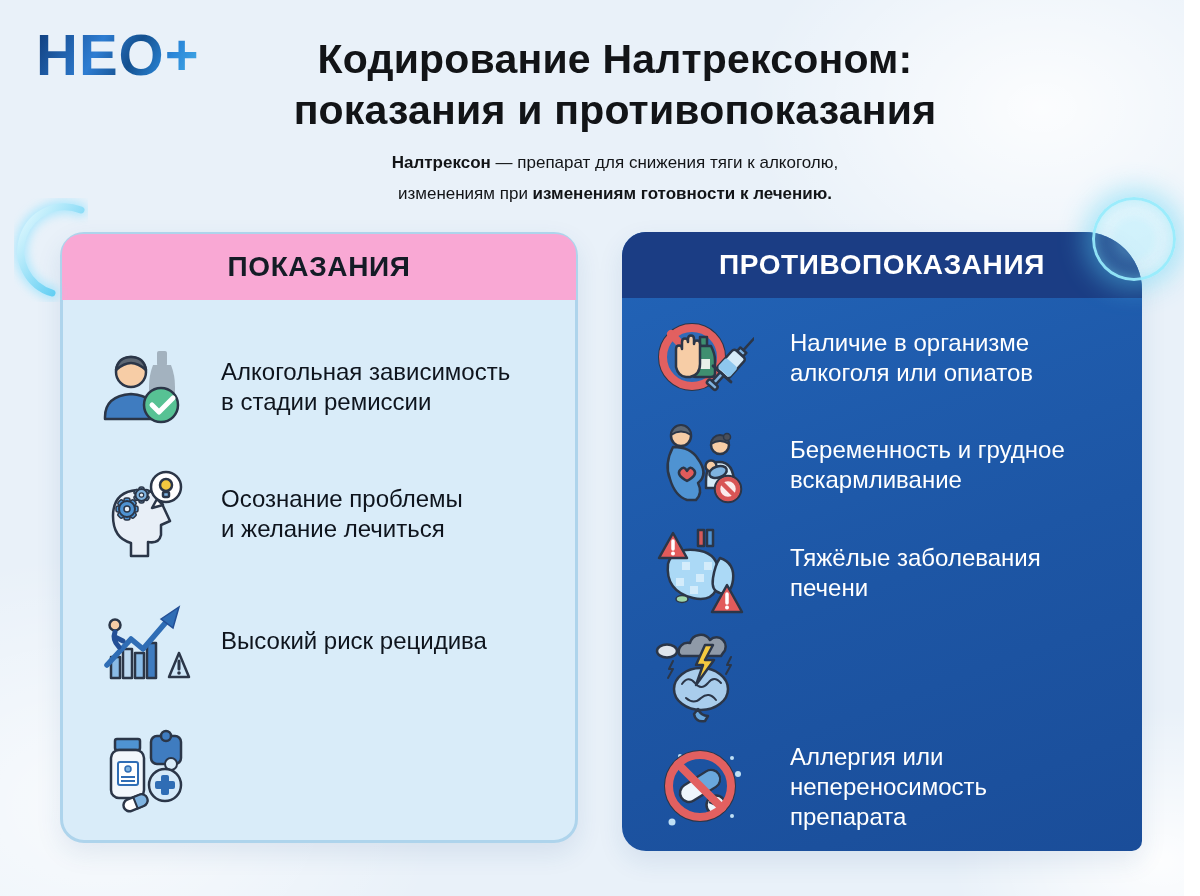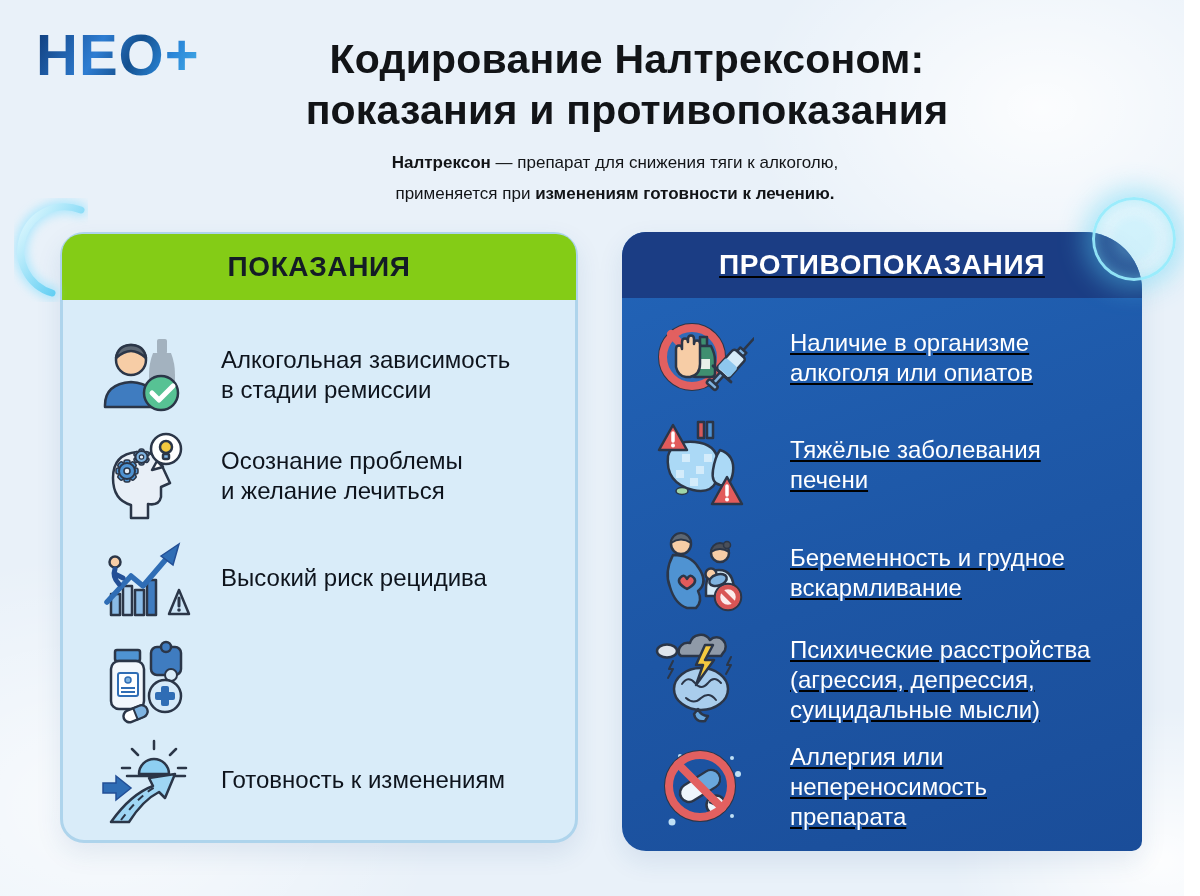--- a/index.html
+++ b/index.html
@@ -18,21 +18,21 @@
   
   .logo {
     position:absolute; left:36px; top:26px;
     font-size:58px; font-weight:900; letter-spacing:1px; line-height:1;
     background:linear-gradient(118deg,#0e3a78 0%,#2e7dd2 38%,#14508f 58%,#2a86d8 78%,#49b4ea 100%);
     -webkit-background-clip:text; background-clip:text; color:transparent;
   }
 
   
   .title {
-    position:absolute; left:192px; top:34px; width:870px;
+    position:absolute; left:180px; top:34px; width:870px;
     text-align:center; font-size:41px; line-height:51px; font-weight:800;
     color:#121417; white-space:pre-line; letter-spacing:0.2px;
   }
   .subtitle {
     position:absolute; left:180px; top:147px; width:870px;
     text-align:center; font-size:17px; line-height:31px; color:#121417;
   }
   .subtitle b { font-weight:700; }
 
   
@@ -44,33 +44,32 @@
   .card-body { display:flex; flex-direction:column; }
   .row { display:flex; align-items:center; }
   .ic { flex:0 0 auto; display:flex; align-items:center; justify-content:center; }
   .row-text { font-size:24px; line-height:30px; white-space:pre-line; }
 
   .card-ind {
     left:60px; width:518px; height:611px;
     background:#d9ecf9; border:3px solid #aed4ec; border-radius:24px;
   }
   .card-ind .card-head {
-    background:#84cc16; color:#141c26; border-radius:20px 20px 0 0;
+    background:#f9a8d4; color:#141c26; border-radius:20px 20px 0 0;
     margin:-1px -1px 0 -1px; height:66px;
   }
-  .card-ind .card-body { padding:24px 18px 8px 34px; height:539px; }
+  .card-ind .card-body { padding:24px 18px 8px 34px; height:539px;justify-content:flex-end; }
   .card-ind .row { flex:1; gap:28px; }
   .card-ind .ic { width:96px; height:96px; }
   .card-ind .row-text { color:#0e141d; }
 
   .card-contra {
     left:622px; width:520px; height:619px;
     background:linear-gradient(160deg,#2264b8 0%,#1d56a5 55%,#1a4d99 100%);
     border-radius:24px 58px 10px 24px;
-    text-decoration:underline;
   }
   .card-contra .card-head {
     background:#1b3d84; color:#ffffff; border-radius:24px 58px 0 0; height:66px;
   }
   .card-contra .card-body { padding:6px 14px 10px 30px; height:553px; }
   .card-contra .row { flex:1; gap:36px; }
   .card-contra .ic { width:102px; height:102px; }
   .card-contra .row-text { color:#ffffff; }
 
   
@@ -88,21 +87,21 @@
 <body>
 
 <div class="canvas">
 
   <div class="logo">НЕО+</div>
 
   <div class="title">Кодирование Налтрексоном:
 показания и противопоказания</div>
   <div class="subtitle">
     <b>Налтрексон</b><span> — препарат для снижения тяги к алкоголю,</span><br>
-    <span>применяется при </span><b>изменениям готовности к лечению.</b>
+    <span>изменениям при </span><b>изменениям готовности к лечению.</b>
   </div>
 
   <svg class="deco-crescent" width="124" height="124" viewBox="0 0 124 124">
     <defs>
       <linearGradient id="cg" x1="0" y1="0" x2="1" y2="1">
         <stop offset="0" stop-color="#eafbff"></stop>
           <stop offset="1" stop-color="#3fc3f0"></stop>
       </linearGradient>
       <filter id="blur1">
           <feGaussianBlur stdDeviation="5"></feGaussianBlur>
@@ -199,33 +198,20 @@
             <rect x="64" y="55" width="8" height="20" rx="2" fill="#2f6db5"></rect>
             <rect x="58" y="61" width="20" height="8" rx="2" fill="#2f6db5"></rect>
             <g transform="rotate(-22 38 83)">
               <rect class="ln" x="26" y="77" width="25" height="12" rx="6" fill="#ffffff"></rect>
               <path d="M38.5 77 h6.5 a6 6 0 0 1 0 12 h-6.5 z" fill="#7fb3e0" stroke="#2b3648" stroke-width="2"></path>
             </g>
           </svg>
         </div>
       </div>
 
-      <div class="row">
-        <div class="ic">
-          <svg width="96" height="96" viewBox="0 0 96 96">
-            <path class="ln" d="M42 42 a15 15 0 0 1 30 0 z" fill="#8ecff2"></path>
-            <path d="M57 17 v-8 M41 23 l-6 -6 M73 23 l6 -6 M33 36 h-8 M81 36 h8" stroke="#2b3648" stroke-width="2.5" stroke-linecap="round"></path>
-            <path d="M30 44 h58" stroke="#2b3648" stroke-width="2.5" stroke-linecap="round"></path>
-            <path class="ln" d="M14 90 Q34 62 56 54 L52 46 L78 42 L68 66 L62 60 Q46 68 32 90 Z" fill="#9fd6f4"></path>
-            <path d="M24 88 Q42 64 58 55" fill="none" stroke="#2b3648" stroke-width="2" stroke-dasharray="7 6"></path>
-            <path d="M6 51 h13 v-7 l15 12 -15 12 v-7 H6 z" fill="#2f6db5" stroke="#234f96" stroke-width="1.5"></path>
-          </svg>
-        </div>
-        <div class="row-text">Готовность к изменениям</div>
-      </div>
 
     </div>
   </section>
 
   <section class="card card-contra">
     <div class="card-head">ПРОТИВОПОКАЗАНИЯ</div>
     <div class="card-body">
 
       <div class="row">
         <div class="ic">
@@ -248,47 +234,20 @@
             </g>
           </svg>
         </div>
         <div class="row-text">Наличие в организме
 алкоголя или опиатов</div>
       </div>
 
       <div class="row">
         <div class="ic">
           <svg width="102" height="102" viewBox="0 0 102 102">
-            <rect class="ln" x="46" y="8" width="6" height="16" fill="#d65a5a"></rect>
-            <rect class="ln" x="55" y="8" width="6" height="16" fill="#4f93d2"></rect>
-            <path class="ln" d="M16 42 q-3 27 25 34 q17 4 23 -8 q4 -10 2 -21 q-2 -17 -23 -19 q-23 -2 -27 14 z" fill="#abd9f6"></path>
-            <path class="ln" d="M68 36 q15 5 13 22 q-2 15 -13 13 q-9 -2 -7 -15 q2 -13 7 -20 z" fill="#abd9f6"></path>
-            <g fill="#d4ecfb">
-              <rect x="30" y="40" width="8" height="8"></rect>
-                <rect x="44" y="52" width="8" height="8"></rect>
-              <rect x="24" y="56" width="8" height="8"></rect>
-                <rect x="52" y="40" width="8" height="8"></rect>
-              <rect x="38" y="64" width="8" height="8"></rect>
-            </g>
-            <ellipse cx="30" cy="77" rx="6" ry="3.5" fill="#9fd6a8" stroke="#2b3648" stroke-width="1.5"></ellipse>
-            <path class="ln" d="M7 36 h28 l-14 -25 z" fill="#e25b5b"></path>
-            <path d="M21 19 v8" stroke="#ffffff" stroke-width="3.5" stroke-linecap="round"></path>
-            <circle cx="21" cy="31.5" r="2" fill="#ffffff"></circle>
-            <path class="ln" d="M60 90 h30 l-15 -27 z" fill="#e25b5b"></path>
-            <path d="M75 72 v9" stroke="#ffffff" stroke-width="3.5" stroke-linecap="round"></path>
-            <circle cx="75" cy="85.5" r="2" fill="#ffffff"></circle>
-          </svg>
-        </div>
-        <div class="row-text">Тяжёлые заболевания
-печени</div>
-      </div>
-
-      <div class="row">
-        <div class="ic">
-          <svg width="102" height="102" viewBox="0 0 102 102">
             <circle class="ln" cx="29" cy="22" r="10" fill="#f7cda6"></circle>
             <path d="M19 21 a10 10 0 0 1 20 0 q-10 -7 -20 0 z" fill="#5d6773" stroke="#2b3648" stroke-width="2"></path>
             <path class="ln" d="M21 33 q-9 17 -3 32 q5 17 17 21 h9 q7 -7 2 -17 q11 -9 0 -24 q-7 -12 -25 -12 z" fill="#4f93d2"></path>
             <path class="ln" d="M35 57 q3 -6 7 -1 q4 5 -7 11 q-11 -6 -7 -11 q4 -5 7 1 z" fill="#e25b5b"></path>
             <circle class="ln" cx="68" cy="31" r="9" fill="#f7cda6"></circle>
             <path d="M59 30 a9 9 0 0 1 18 0 q-9 -6 -18 0 z" fill="#4a4f59" stroke="#2b3648" stroke-width="2"></path>
             <circle cx="75" cy="23" r="3.5" fill="#4a4f59" stroke="#2b3648" stroke-width="1.5"></circle>
             <path class="ln" d="M54 68 q0 -20 13 -20 q15 0 15 22 v4 h-28 z" fill="#d6ebf8"></path>
             <circle class="ln" cx="59" cy="52" r="5.5" fill="#f7cda6"></circle>
             <ellipse class="ln" cx="66" cy="58" rx="9" ry="5.5" fill="#7fb3e0" transform="rotate(-18 66 58)"></ellipse>
@@ -297,33 +256,57 @@
             <line x1="69" y1="68" x2="83" y2="82" stroke="#d85555" stroke-width="4.5" stroke-linecap="round"></line>
           </svg>
         </div>
         <div class="row-text">Беременность и грудное
 вскармливание</div>
       </div>
 
       <div class="row">
         <div class="ic">
           <svg width="102" height="102" viewBox="0 0 102 102">
+            <rect class="ln" x="46" y="8" width="6" height="16" fill="#d65a5a"></rect>
+            <rect class="ln" x="55" y="8" width="6" height="16" fill="#4f93d2"></rect>
+            <path class="ln" d="M16 42 q-3 27 25 34 q17 4 23 -8 q4 -10 2 -21 q-2 -17 -23 -19 q-23 -2 -27 14 z" fill="#abd9f6"></path>
+            <path class="ln" d="M68 36 q15 5 13 22 q-2 15 -13 13 q-9 -2 -7 -15 q2 -13 7 -20 z" fill="#abd9f6"></path>
+            <g fill="#d4ecfb">
+              <rect x="30" y="40" width="8" height="8"></rect>
+                <rect x="44" y="52" width="8" height="8"></rect>
+              <rect x="24" y="56" width="8" height="8"></rect>
+                <rect x="52" y="40" width="8" height="8"></rect>
+              <rect x="38" y="64" width="8" height="8"></rect>
+            </g>
+            <ellipse cx="30" cy="77" rx="6" ry="3.5" fill="#9fd6a8" stroke="#2b3648" stroke-width="1.5"></ellipse>
+            <path class="ln" d="M7 36 h28 l-14 -25 z" fill="#e25b5b"></path>
+            <path d="M21 19 v8" stroke="#ffffff" stroke-width="3.5" stroke-linecap="round"></path>
+            <circle cx="21" cy="31.5" r="2" fill="#ffffff"></circle>
+            <path class="ln" d="M60 90 h30 l-15 -27 z" fill="#e25b5b"></path>
+            <path d="M75 72 v9" stroke="#ffffff" stroke-width="3.5" stroke-linecap="round"></path>
+            <circle cx="75" cy="85.5" r="2" fill="#ffffff"></circle>
+          </svg>
+        </div>
+        <div class="row-text">Тяжёлые заболевания
+печени</div>
+      </div>
+
+      <div class="row">
+        <div class="ic">
+          <svg width="102" height="102" viewBox="0 0 102 102">
             <ellipse class="ln" cx="15" cy="22" rx="10" ry="6.5" fill="#dfe5ec"></ellipse>
             <path class="ln" d="M27 25 a9 9 0 0 1 11 -11 a11 11 0 0 1 20 -3 a9 9 0 0 1 13 13 l-2 3 h-40 z" fill="#8f9aa8"></path>
             <path d="M21 32 l-4 8 h4 l-5 9" fill="none" stroke="#2b3648" stroke-width="2" stroke-linecap="round" stroke-linejoin="round"></path>
             <path d="M79 28 l-4 8 h4 l-5 9" fill="none" stroke="#2b3648" stroke-width="2" stroke-linecap="round" stroke-linejoin="round"></path>
             <ellipse class="ln" cx="49" cy="60" rx="27" ry="21" fill="#a9cdec"></ellipse>
             <path d="M30 55 q6 -9 13 -1 q6 8 13 0 q6 -8 13 0 M34 69 q8 7 15 0 q8 -7 15 2" fill="none" stroke="#2b3648" stroke-width="2" stroke-linecap="round"></path>
             <path class="ln" d="M46 80 q3 7 10 7 l-3 5 q-9 2 -11 -7 z" fill="#6aa8dd"></path>
             <path class="ln" d="M53 16 l-9 20 h7 l-7 20 l18 -25 h-9 l8 -15 z" fill="#f4c93f"></path>
           </svg>
         </div>
-        <div class="row-text">Психические расстройства
-(агрессия, депрессия,
-суицидальные мысли)</div>
       </div>
 
       <div class="row">
         <div class="ic">
           <svg width="102" height="102" viewBox="0 0 102 102">
             <g fill="#bfe0f5">
               <circle cx="20" cy="86" r="3.5"></circle>
                 <circle cx="86" cy="38" r="3"></circle>
               <circle cx="80" cy="22" r="2"></circle>
                 <circle cx="28" cy="20" r="2"></circle>

